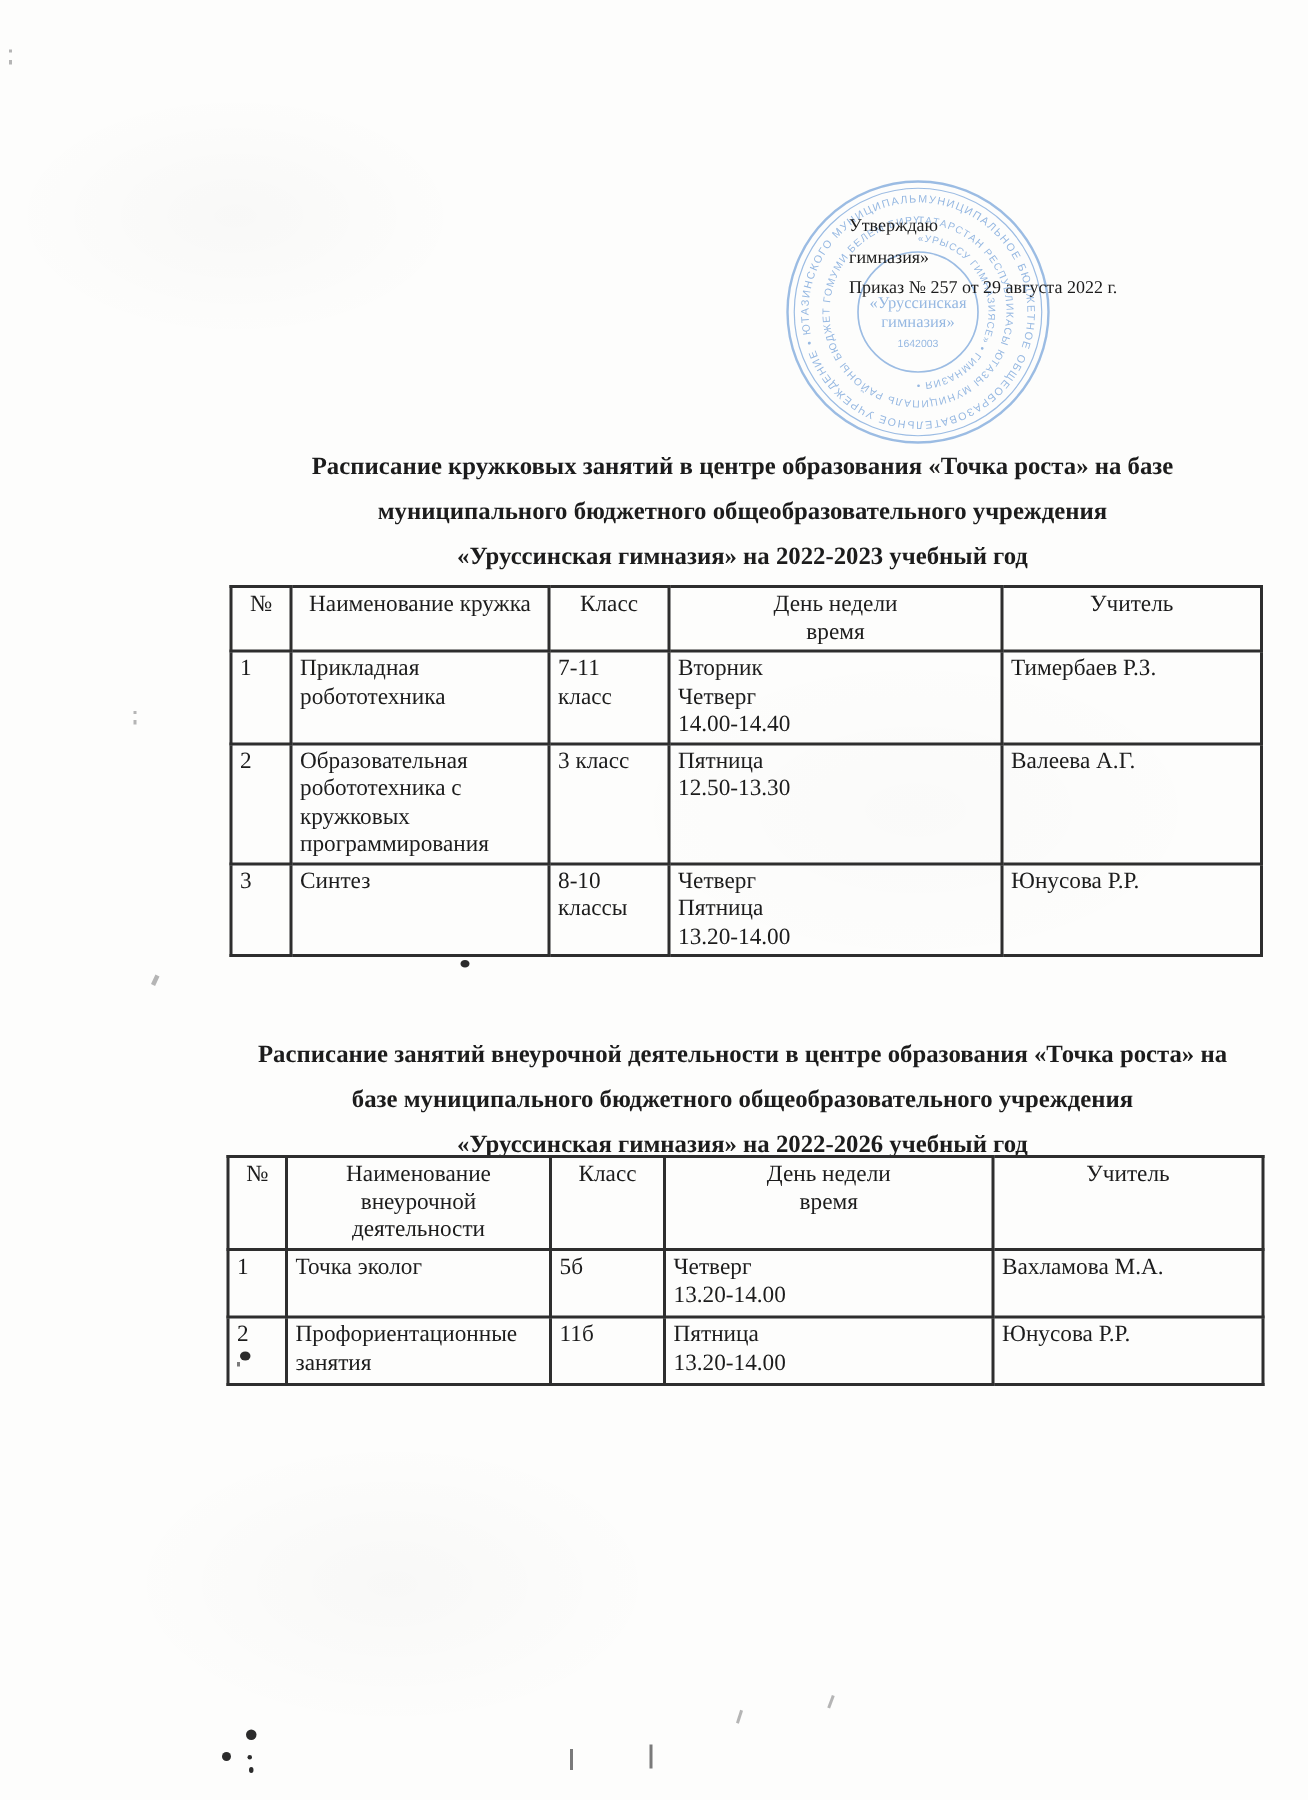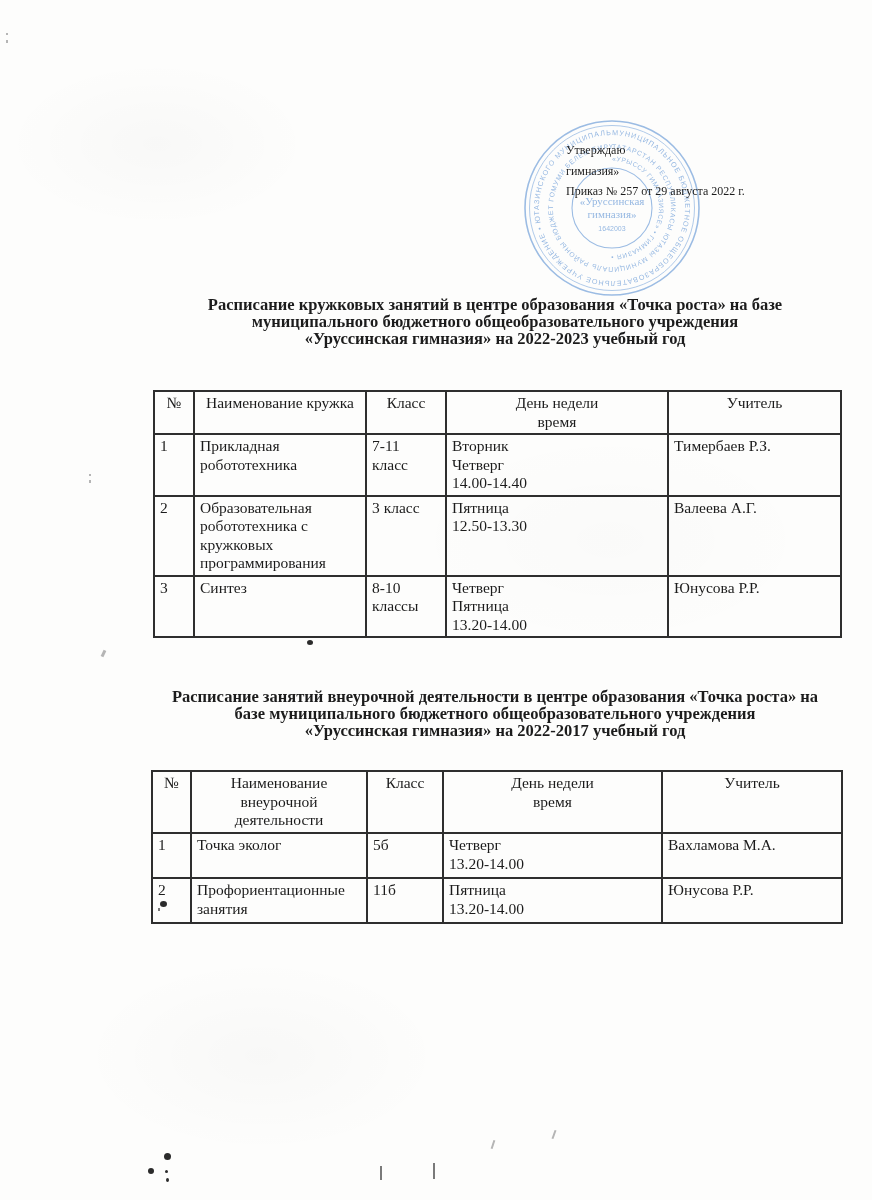--- a/index.html
+++ b/index.html
@@ -24,21 +24,21 @@
   .sig-row{position:relative;height:21px;}
   .sig-underline{display:inline-block;width:86px;height:14px;
     border-bottom:1.5px solid #3a3a3a;margin-right:8px;vertical-align:baseline;}
   .signature-svg{position:absolute;left:-12px;top:-20px;z-index:4;}
 
   
   .stamp{position:absolute;left:521px;top:117px;z-index:1;opacity:.85;}
 
   
   .doc-title{position:absolute;left:130px;width:730px;text-align:center;
-    font-weight:bold;font-size:16.5px;line-height:17px;white-space:pre-line;z-index:2;}
+    font-weight:bold;font-size:16.5px;line-height:30px;white-space:pre-line;z-index:2;}
   .title-1{top:296px;}
   .title-2{top:688px;}
 
   
   table.sched{position:absolute;border-collapse:collapse;table-layout:fixed;z-index:2;
     background:transparent;}
   table.sched th,table.sched td{
     border:2px solid #2e2e2e;padding:2px 5px;vertical-align:top;
     font-size:15.5px;line-height:18.5px;font-weight:normal;white-space:pre-line;
     overflow:hidden;}
@@ -139,21 +139,21 @@
         <td>Четверг
 Пятница
 13.20-14.00</td>
         <td>Юнусова Р.Р.</td>
       </tr>
     </tbody>
   </table>
 
   <div class="doc-title title-2">Расписание занятий внеурочной деятельности в центре образования «Точка роста» на
 базе муниципального бюджетного общеобразовательного учреждения
-«Уруссинская гимназия» на 2022-2017 учебный год</div>
+«Уруссинская гимназия» на 2022-2026 учебный год</div>
 
   <table class="sched t2">
     <colgroup>
       <col style="width:39px">
         <col style="width:176px">
         <col style="width:76px">
       <col style="width:219px">
         <col style="width:180px">
     </colgroup>
     <thead>

